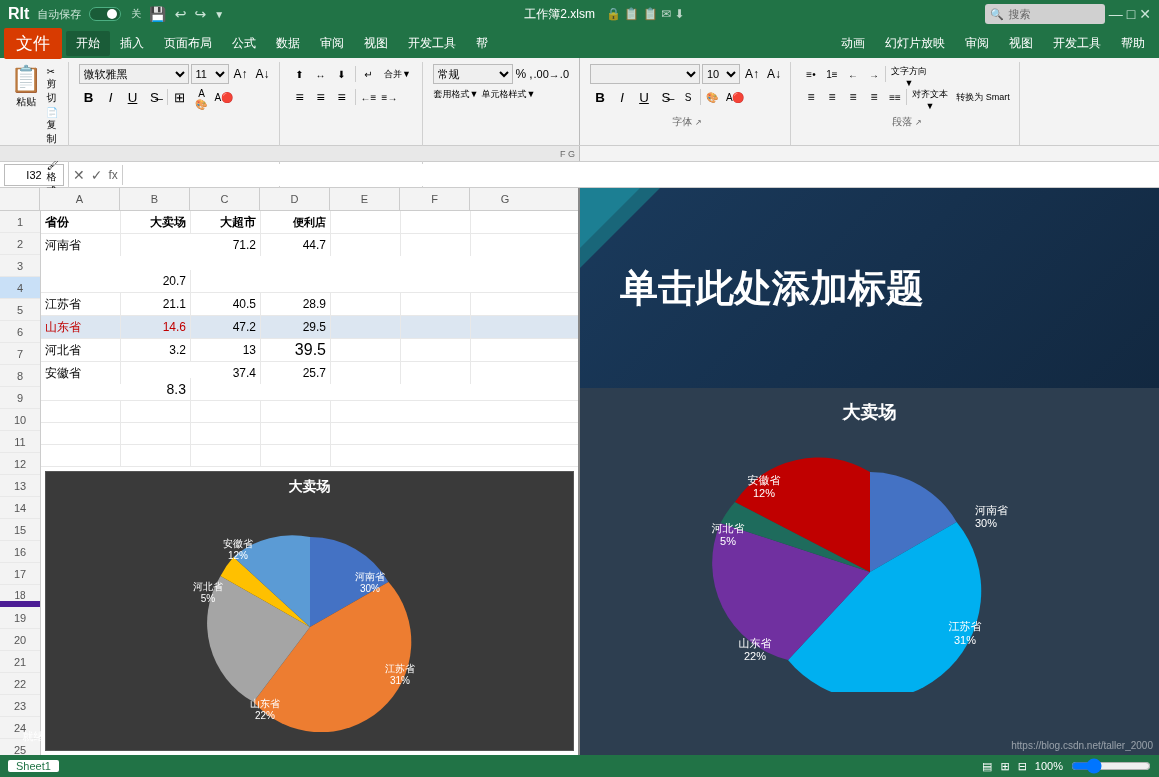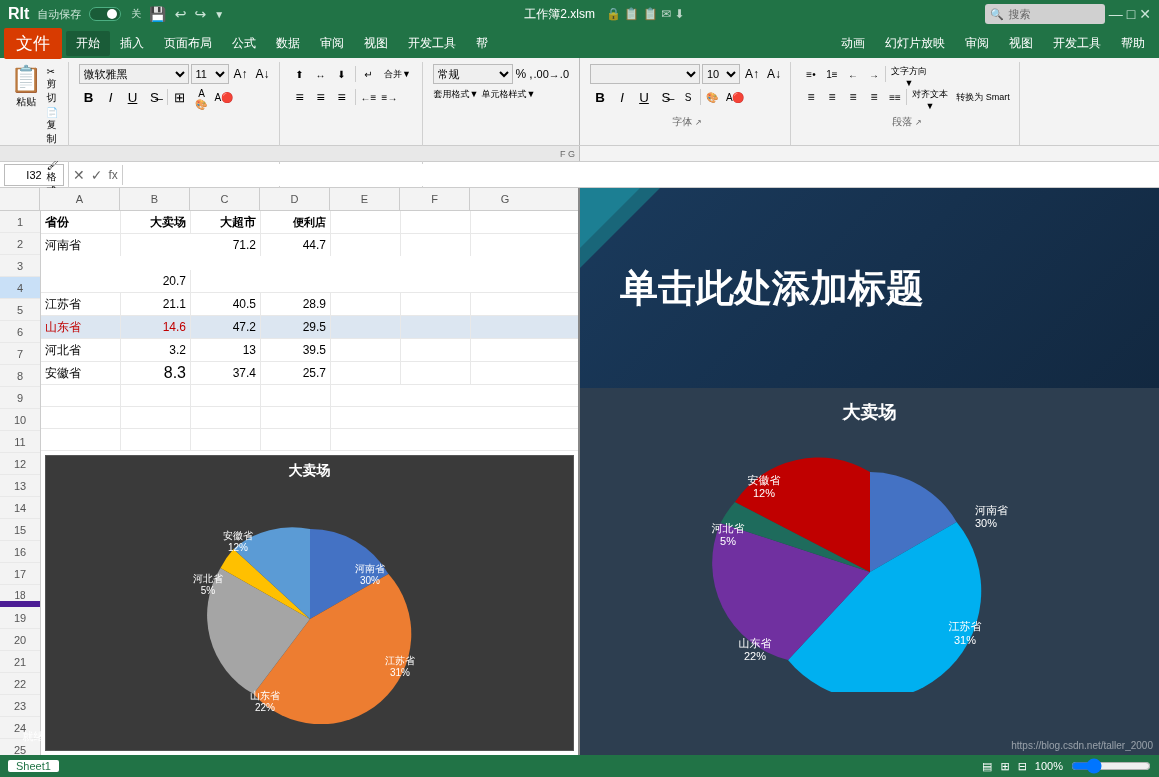--- a/index.html
+++ b/index.html
@@ -308,29 +308,29 @@
           <div style="width:70px;height:22px;border-right:1px solid #e8e8e8;font-size:12px;padding:0 4px;display:flex;align-items:center;justify-content:flex-end;">29.5</div>
           <div style="width:70px;height:22px;border-right:1px solid #e8e8e8;"></div>
           <div style="width:70px;height:22px;border-right:1px solid #e8e8e8;"></div>
           <div style="width:70px;height:22px;"></div>
         </div>
 
         <div style="display:flex; border-bottom:1px solid #e8e8e8;">
           <div style="width:80px;height:22px;border-right:1px solid #e8e8e8;font-size:12px;padding:0 4px;display:flex;align-items:center;">河北省</div>
           <div style="width:70px;height:22px;border-right:1px solid #e8e8e8;font-size:12px;padding:0 4px;display:flex;align-items:center;justify-content:flex-end;">3.2</div>
           <div style="width:70px;height:22px;border-right:1px solid #e8e8e8;font-size:12px;padding:0 4px;display:flex;align-items:center;justify-content:flex-end;">13</div>
-          <div style="width:70px;height:22px;border-right:1px solid #e8e8e8;font-size:12px;padding:9px 4px;display:flex;align-items:center;justify-content:flex-end;">39.5</div>
+          <div style="width:70px;height:22px;border-right:1px solid #e8e8e8;font-size:16px;padding:9px 4px;display:flex;align-items:center;justify-content:flex-end;">39.5</div>
           <div style="width:70px;height:22px;border-right:1px solid #e8e8e8;"></div>
           <div style="width:70px;height:22px;border-right:1px solid #e8e8e8;"></div>
           <div style="width:70px;height:22px;"></div>
         </div>
 
         <div style="display:flex; border-bottom:1px solid #e8e8e8;">
           <div style="width:80px;height:22px;border-right:1px solid #e8e8e8;font-size:12px;padding:0 4px;display:flex;align-items:center;">安徽省</div>
-          <div style="width:70px;height:22px;border-right:1px solid #e8e8e8;font-size:16px;padding:0 4px;display:flex;align-items:center;justify-content:flex-end;">8.3</div>
+          <div style="width:70px;height:22px;border-right:1px solid #e8e8e8;font-size:14px;padding:0 4px;display:flex;align-items:center;justify-content:flex-end;margin-top:16px;">8.3</div>
           <div style="width:70px;height:22px;border-right:1px solid #e8e8e8;font-size:12px;padding:0 4px;display:flex;align-items:center;justify-content:flex-end;">37.4</div>
           <div style="width:70px;height:22px;border-right:1px solid #e8e8e8;font-size:12px;padding:0 4px;display:flex;align-items:center;justify-content:flex-end;">25.7</div>
           <div style="width:70px;height:22px;border-right:1px solid #e8e8e8;"></div>
           <div style="width:70px;height:22px;border-right:1px solid #e8e8e8;"></div>
           <div style="width:70px;height:22px;"></div>
         </div>
 
         <div style="display:flex; border-bottom:1px solid #e8e8e8;height:22px;">
             <div style="width:80px;border-right:1px solid #e8e8e8;"></div>
             <div style="width:70px;border-right:1px solid #e8e8e8;"></div>

